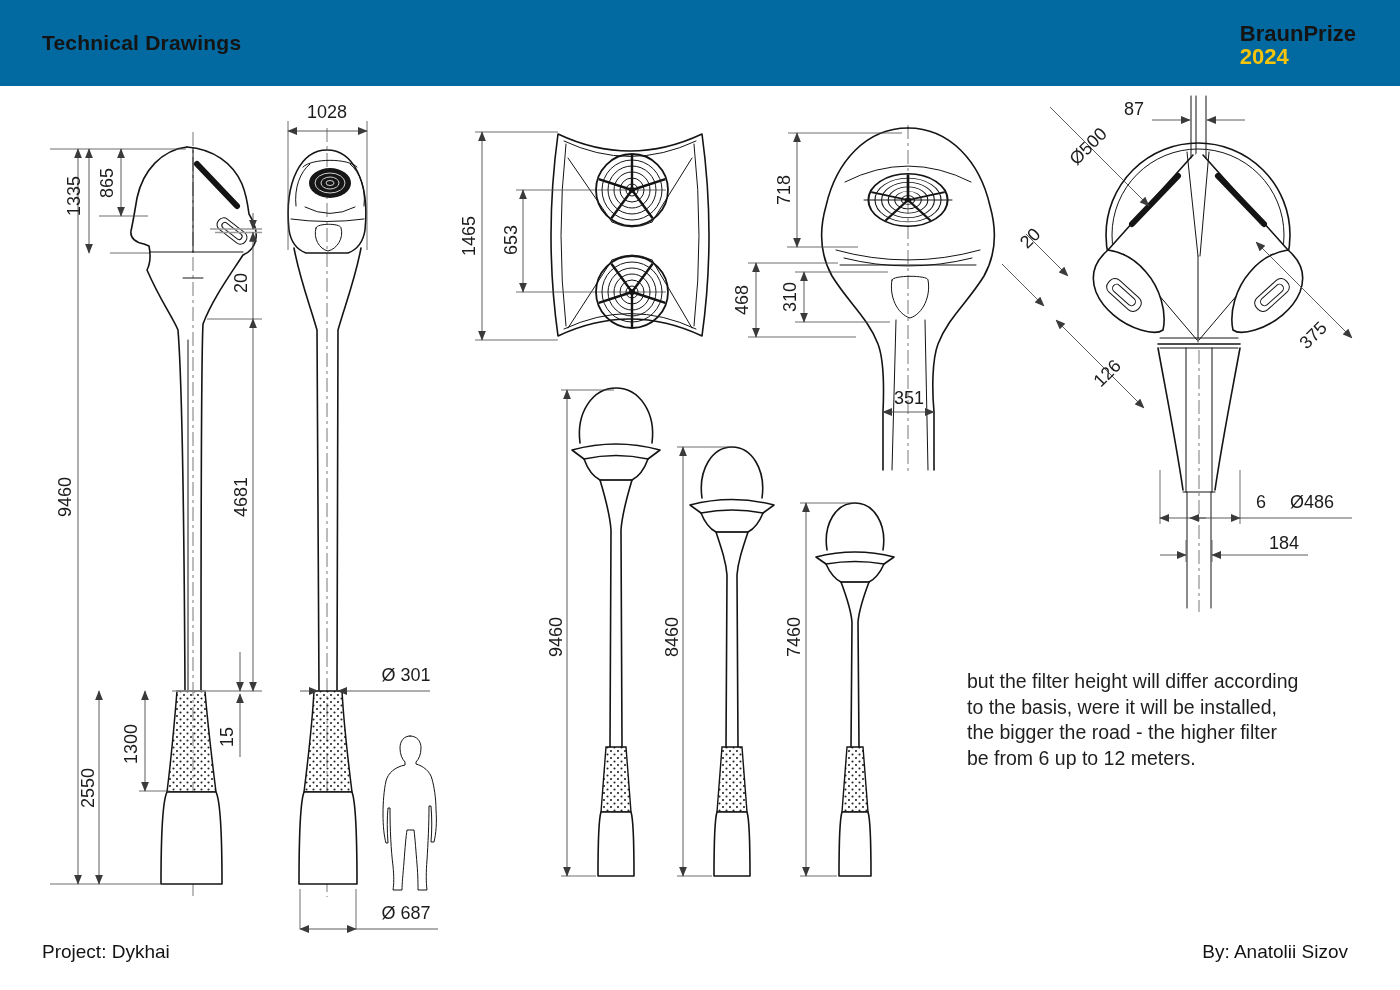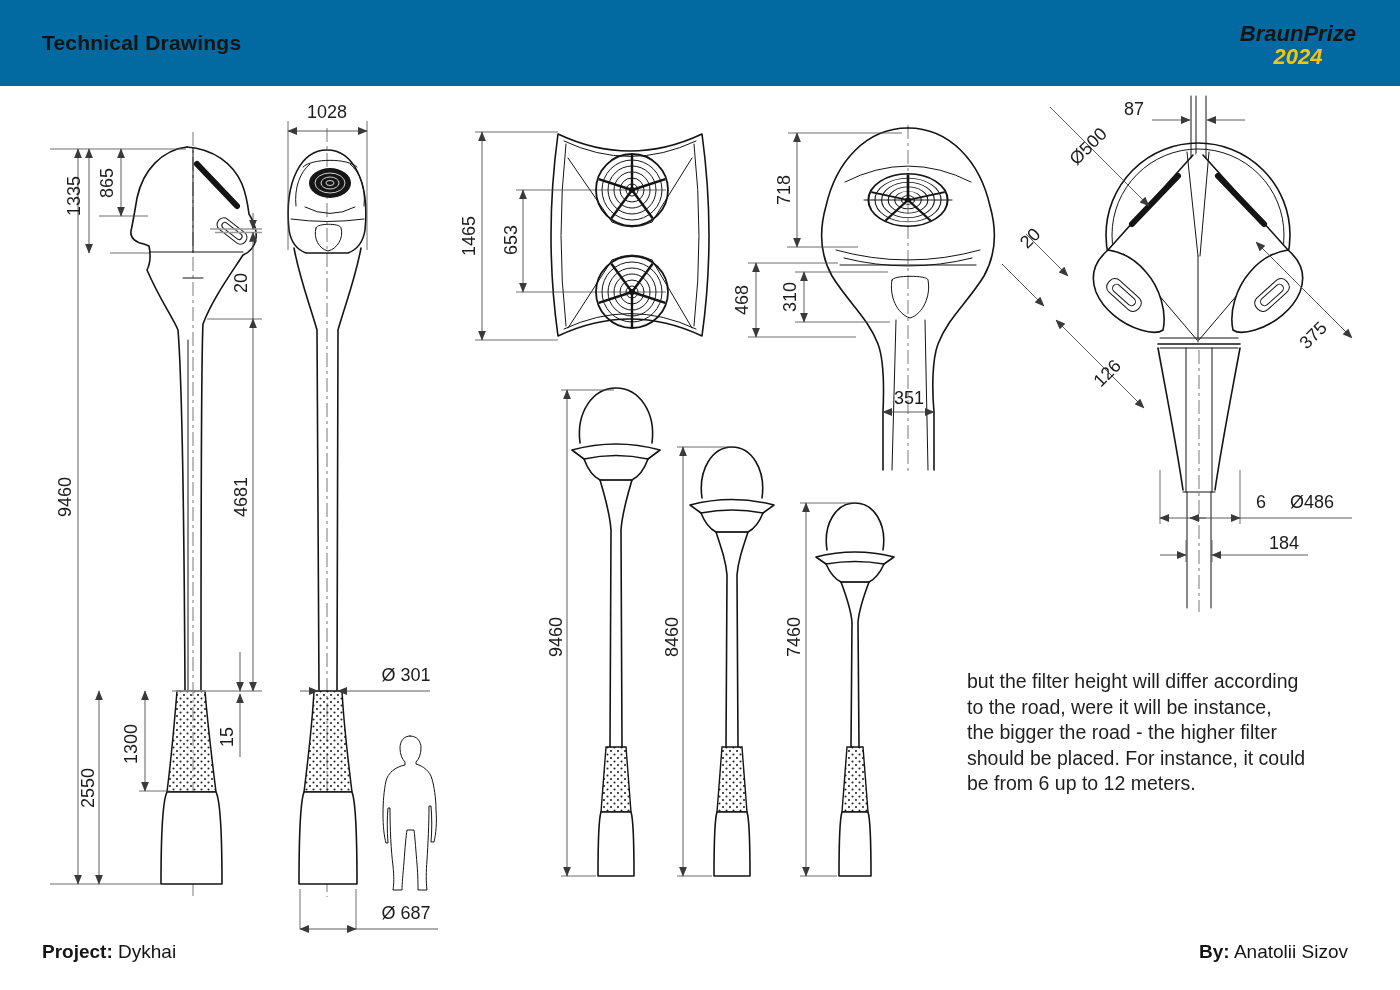--- a/index.html
+++ b/index.html
@@ -1,25 +1,25 @@
 <!DOCTYPE html>
 <html><head>
 <meta charset="utf-8">
 <style>
   html,body{margin:0;padding:0;background:#fff;}
   .page{position:relative;width:1400px;height:990px;background:#ffffff;overflow:hidden;
         font-family:"Liberation Sans", sans-serif;color:#141414;}
   .header{position:absolute;left:0;top:0;width:1400px;height:86px;background:#0369a1;}
   .title{position:absolute;left:42px;top:31px;font-size:21px;font-weight:bold;letter-spacing:.2px;}
-  .brand{position:absolute;right:44px;top:22px;text-align:center;font-size:22px;font-weight:bold;line-height:23px;font-style:italic;}
+  .brand{position:absolute;right:44px;top:22px;text-align:left;font-size:22px;font-weight:bold;line-height:23px;}
   .brand .year{color:#f6c50b;}
   .note{position:absolute;left:967px;top:669px;font-size:19.5px;line-height:25.5px;color:#1f1f1f;}
   .footer-left{position:absolute;left:42px;top:941px;font-size:19px;}
   .footer-right{position:absolute;right:52px;top:941px;font-size:19px;text-align:right;}
-  .b{font-weight:bold;}
+  .b{font-weight:normal;}
   svg{position:absolute;left:0;top:0;}
   .ol{fill:none;stroke:#141414;stroke-width:1.6;stroke-linecap:round;stroke-linejoin:round;}
   .il{fill:none;stroke:#141414;stroke-width:1;stroke-linecap:round;stroke-linejoin:round;}
   .thick{fill:none;stroke:#141414;stroke-width:6;stroke-linecap:round;}
   .dim{fill:none;stroke:#4a4a4a;stroke-width:.9;}
   .ext{fill:none;stroke:#4a4a4a;stroke-width:.8;}
   .gray{fill:none;stroke:#9a9a9a;stroke-width:1.4;}
   .cl{fill:none;stroke:#555;stroke-width:.8;stroke-dasharray:14 4 3 4;}
   .wf{fill:#ffffff;stroke:#141414;stroke-width:1.6;stroke-linejoin:round;}
   .dl{font-family:"Liberation Sans",sans-serif;font-size:18px;fill:#1c1c1c;}
@@ -307,23 +307,22 @@
       <path class="wf" d="M842,812 C840,818 839,840 839,876 L871,876 C871,840 870,818 868,812 Z"></path>
       <path class="ext" d="M800,503 L853,503"></path>
       <path class="ext" d="M800,876 L837,876"></path>
       <path class="dim" d="M806,503 L806,876" marker-start="url(#arrS)" marker-end="url(#arr)"></path>
       <text class="dl" x="794" y="637" dy="0.35em" text-anchor="middle" transform="rotate(-90 794 637)">7460</text>
     </g>
   </svg>
 
   <div class="note">
     <div>but the filter height will differ according</div>
-    <div>to the road, were it will be instance,</div>
+    <div>to the basis, were it will be installed,</div>
     <div>the bigger the road - the higher filter</div>
-    <div>should be placed. For instance, it could</div>
     <div>be from 6 up to 12 meters.</div>
   </div>
 
   <div class="footer-left">
     <span class="b">Project:</span>
     <span>Dykhai</span>
   </div>
   <div class="footer-right">
     <span class="b">By:</span>
     <span>Anatolii Sizov</span>

